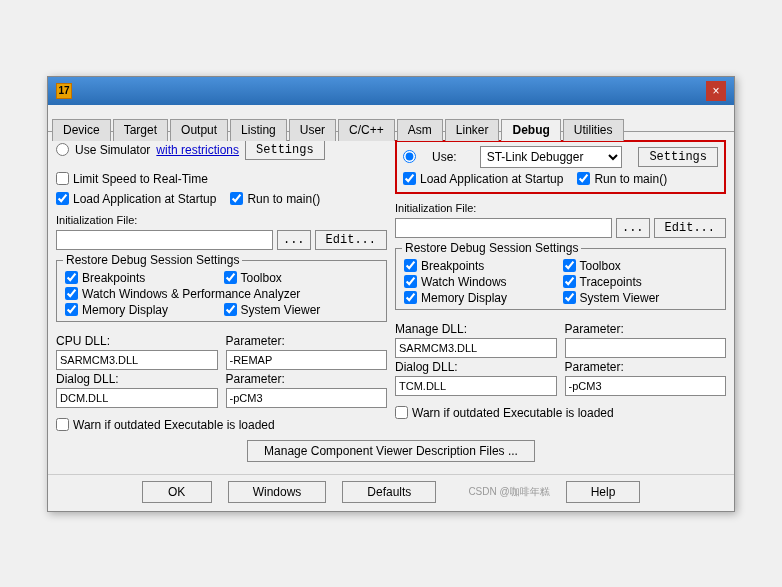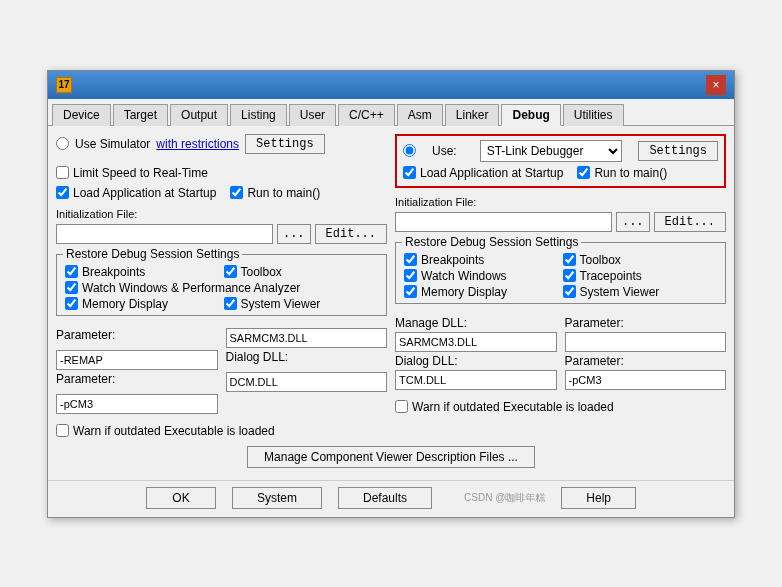--- a/index.html
+++ b/index.html
@@ -71,21 +71,21 @@
       gap: 2px;
     }
     .tab {
       padding: 3px 10px;
       border: 1px solid #999;
       border-bottom: none;
       background: #e0e0e0;
       cursor: pointer;
       font-size: 12px;
       position: relative;
-      top: 1px;
+      top: 10px;
     }
     .tab.active {
       background: #f0f0f0;
       border-bottom: 1px solid #f0f0f0;
       font-weight: bold;
       z-index: 1;
     }
     .content {
       padding: 8px;
     }
@@ -295,20 +295,21 @@
               <span>Memory Display</span>
             </label>
             <label>
               <input type="checkbox" checked="" style="">
               <span>System Viewer</span>
             </label>
           </div>
         </div>
 
         <div class="dll-grid" style="margin-top:8px;">
+          <span>CPU DLL:</span>
           <span>Parameter:</span>
           <input type="text" class="dll-input" value="SARMCM3.DLL" style="">
           <input type="text" class="dll-input" value="-REMAP" style="">
           <span>Dialog DLL:</span>
           <span>Parameter:</span>
           <input type="text" class="dll-input" value="DCM.DLL" style="">
           <input type="text" class="dll-input" value="-pCM3" style="">
         </div>
 
         <div class="checkbox-row" style="margin-top:6px;">
@@ -394,18 +395,18 @@
 
     </div>
 
     <div class="manage-btn-row">
       <button class="manage-btn">Manage Component Viewer Description Files ...</button>
     </div>
   </div>
 
   <div class="dialog-buttons">
     <button class="dialog-btn">OK</button>
-    <button class="dialog-btn">System</button>
+    <button class="dialog-btn">Windows</button>
     <button class="dialog-btn">Defaults</button>
     <span style="font-size:10px;color:#999;align-self:center;margin-left:16px;">CSDN @咖啡年糕</span>
     <button class="dialog-btn">Help</button>
   </div>
 </div>
 
 </body></html>

